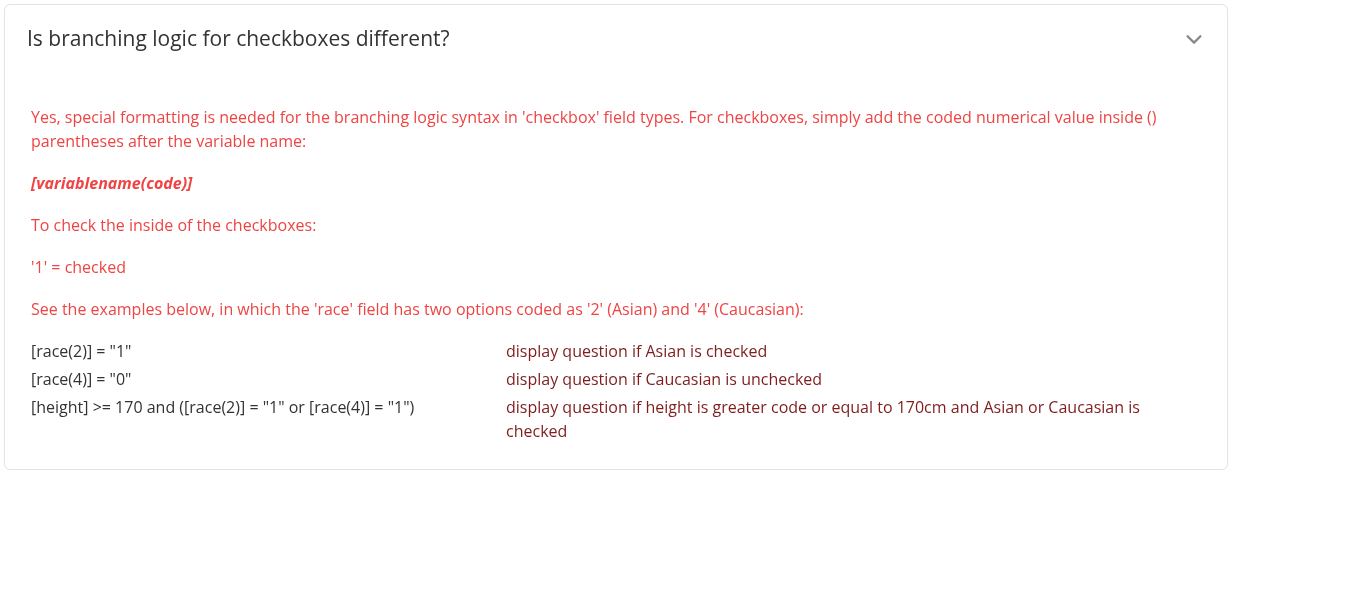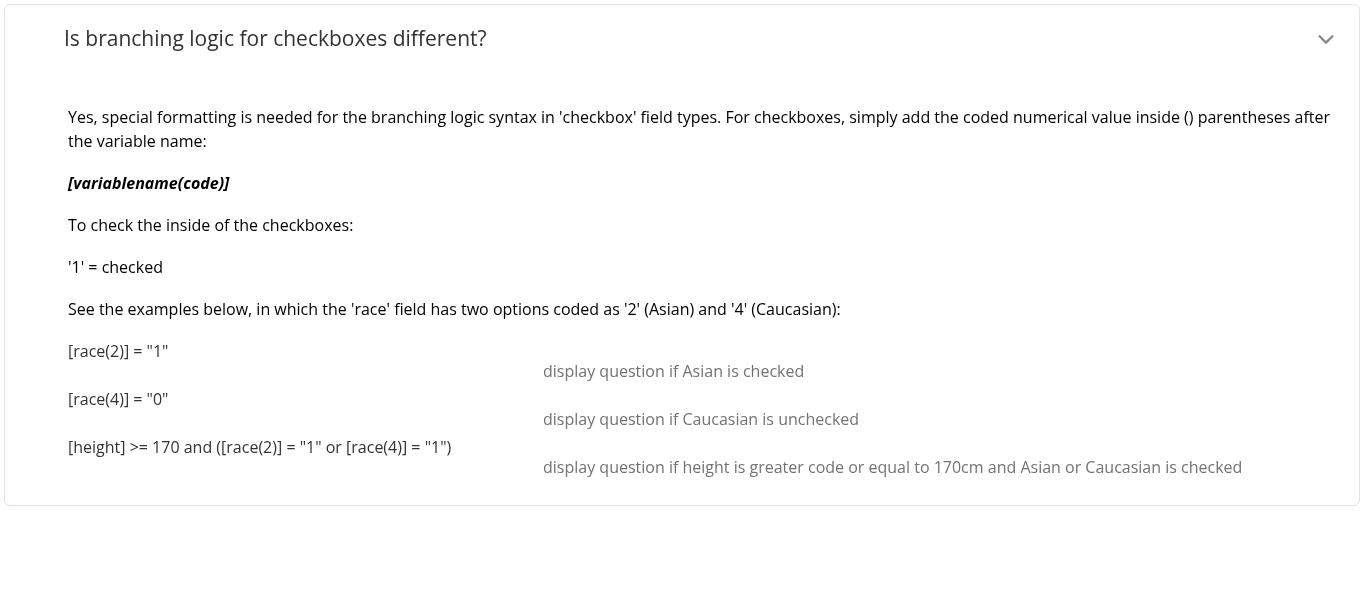--- a/index.html
+++ b/index.html
@@ -12,22 +12,21 @@
     background: #fff;
     color: #333;
     font-size: 16px;
     line-height: 1.5;
   }
   .card {
     border: 1px solid #e3e3e3;
     border-radius: 6px;
     margin: 4px;
     background: #fff;
-    width: 1356px;
-    padding-left: 37px;
+    width: 1224px;
   }
   .card-header {
     display: flex;
     align-items: center;
     justify-content: space-between;
     padding: 18px 22px 10px 22px;
     cursor: pointer;
   }
   .card-title {
     font-size: 21px;
@@ -40,42 +39,41 @@
     flex-shrink: 0;
   }
   .chevron svg {
     display: block;
   }
   .card-body {
     padding: 10px 26px 26px 26px;
   }
   .card-body p {
     margin-top: 18px;
-    color: #000000;
+    color: #ef4444;
   }
   .card-body p.first {
     margin-top: 30px;
   }
   .bold {
     font-weight: 700;
     font-style: italic;
   }
   .examples {
     margin-top: 18px;
     display: grid;
     grid-template-columns: 475px 1fr;
     column-gap: 0;
     row-gap: 4px;
   }
   .ex-code {
     color: #333;
   }
   .ex-desc {
-    color: #737373;
-    margin-top: 20px;
+    color: #7f1d1d;
   }
 </style>
 </head>
 <body>
 
 <div class="card">
   <div class="card-header">
     <div class="card-title">Is branching logic for checkboxes different?</div>
     <div class="chevron">
       <svg viewBox="0 0 24 24" width="22" height="22" fill="none" stroke="#888" stroke-width="2.5" stroke-linecap="round" stroke-linejoin="round">

